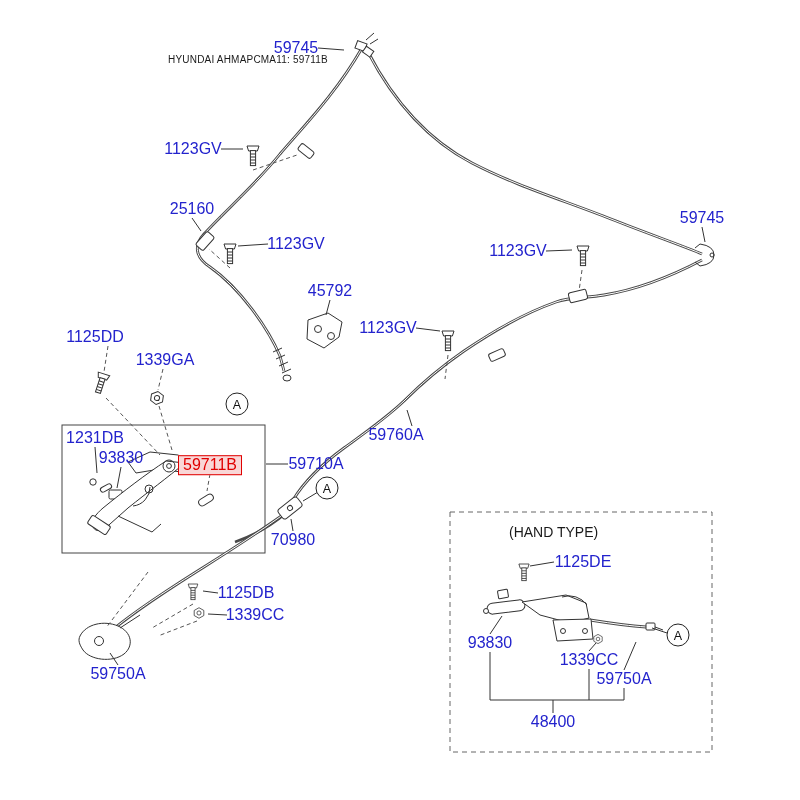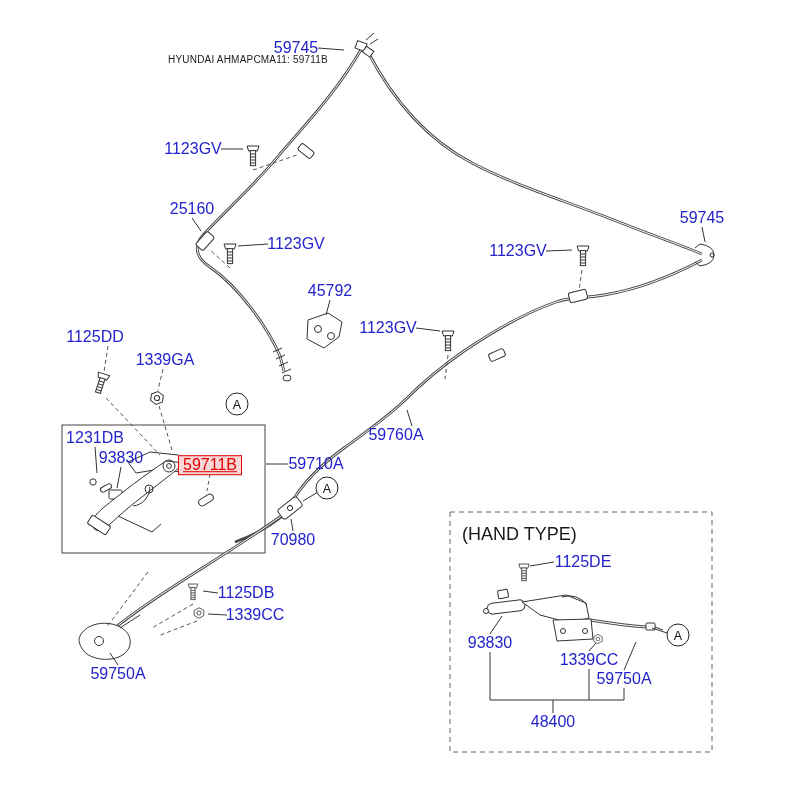--- a/index.html
+++ b/index.html
@@ -2,24 +2,24 @@
 <html style="--label-blue: #2323cd; --highlight-red: #e00000; --highlight-bg: #f9d7d7; --line-dark: #333333;"><head>
 <meta charset="utf-8">
 <style>
   html,body{margin:0;padding:0;background:#fff;}
   #stage{position:relative;width:800px;height:800px;background:#ffffff;
          font-family:"Liberation Sans",sans-serif;overflow:hidden;}
   #art{position:absolute;left:0;top:0;}
   .lbl{position:absolute;transform:translate(-50%,-50%);font-size:16px;
        color:var(--label-blue,#2323cd);white-space:nowrap;cursor:pointer;line-height:1.1;}
   .hl{border:1.5px solid var(--highlight-red,#e00000);background:var(--highlight-bg,#f9d7d7);
-      color:var(--highlight-red,#e00000);padding:0 4px;text-decoration:underline;}
+      color:var(--highlight-red,#e00000);padding:0 4px;}
   .static{position:absolute;color:#1a1a1a;white-space:nowrap;}
   .title{font-size:10px;letter-spacing:.2px;}
-  .hand-heading{font-size:18px;}
+  .hand-heading{font-size:14px;margin-left:47px;}
   .marker{position:absolute;transform:translate(-50%,-50%);width:21px;height:21px;
           border:1.4px solid #222;border-radius:50%;background:#fff;display:flex;
           align-items:center;justify-content:center;font-size:12.5px;color:#111;}
 </style>
 </head>
 <body>
 
 <div id="stage">
 
   <svg id="art" width="800" height="800" viewBox="0 0 800 800">

